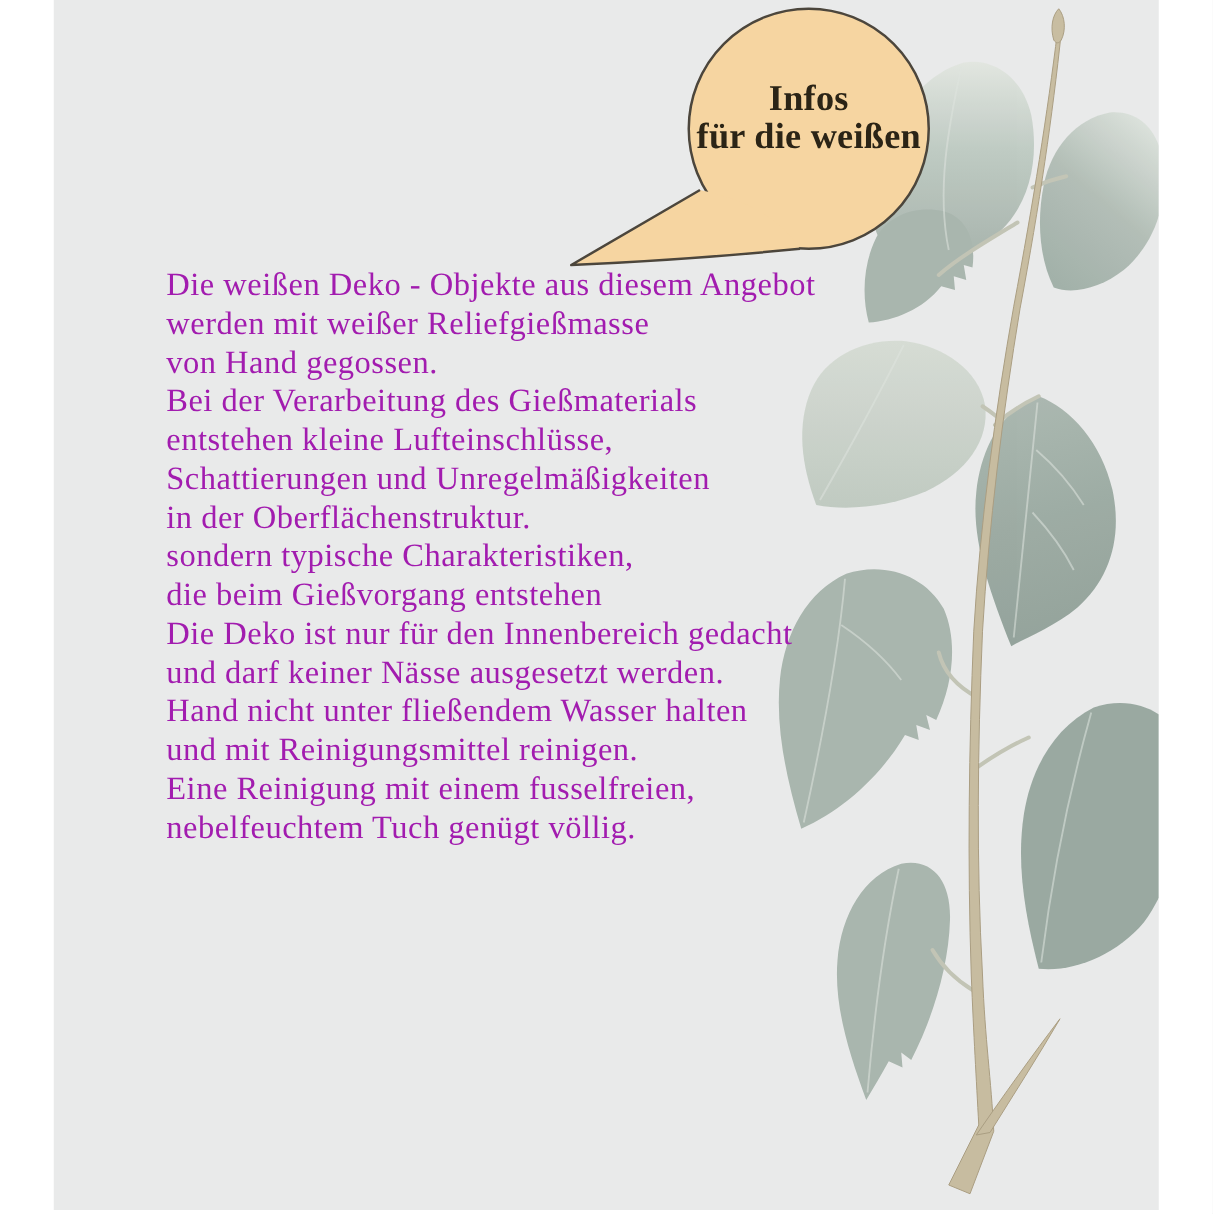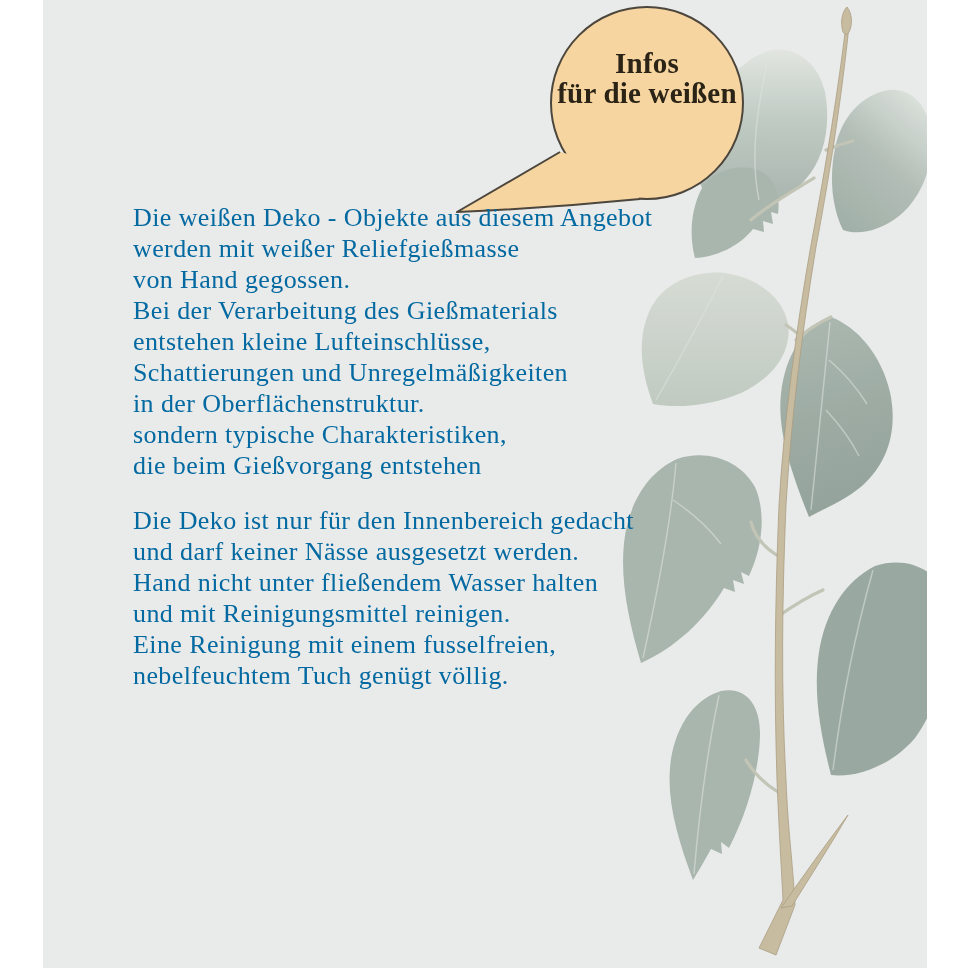--- a/index.html
+++ b/index.html
@@ -4,32 +4,32 @@
 <style>
   html,body{margin:0;padding:0;background:#ffffff;width:970px;height:971px;overflow:hidden;}
   .page{position:relative;width:970px;height:971px;background:#ffffff;}
   .canvas{position:absolute;left:43px;top:0;width:884px;height:968px;background:#e9eaea;overflow:hidden;}
   .branch{position:absolute;left:0;top:0;filter:blur(.6px);opacity:.96;}
   .bubble{position:absolute;left:397px;top:2px;}
   .bubble-circle{stroke:#4c463c;stroke-width:2;}
   .tail-fill{stroke:none;}
   .tail-edge{fill:none;stroke:#4c463c;stroke-width:2;stroke-linejoin:round;}
   .bubble-text{
-    position:absolute;left:508px;top:48px;width:192px;
+    position:absolute;left:508px;top:64px;width:192px;
     font-family:"Liberation Serif","DejaVu Serif",serif;
     font-weight:bold;font-size:29px;line-height:30px;
     color:#2b2416;text-align:center;letter-spacing:.2px;
   }
   .body-text{
-    position:absolute;left:90px;top:202px;width:620px;
+    position:absolute;left:90px;top:212px;width:620px;
     font-family:"Liberation Serif","DejaVu Serif",serif;
-    font-size:26px;line-height:31px;color:#0369a1;letter-spacing:.4px;
+    font-size:26px;line-height:31px;color:#a21caf;letter-spacing:.4px;
   }
   .para{margin:0;}
-  .para.p2{margin-top:24px;}
+  .para.p2{}
   .stem{stroke:#a89b7e;stroke-width:.8;}
   .petiole{fill:none;stroke:#c1c3b3;stroke-width:3.2;stroke-linecap:round;}
   .vein{fill:none;stroke:#dfe4de;stroke-width:1.5;opacity:.55;}
   .leaf{stroke:none;}
 </style>
 </head>
 <body>
 
 <div class="page">
   <div class="canvas">

